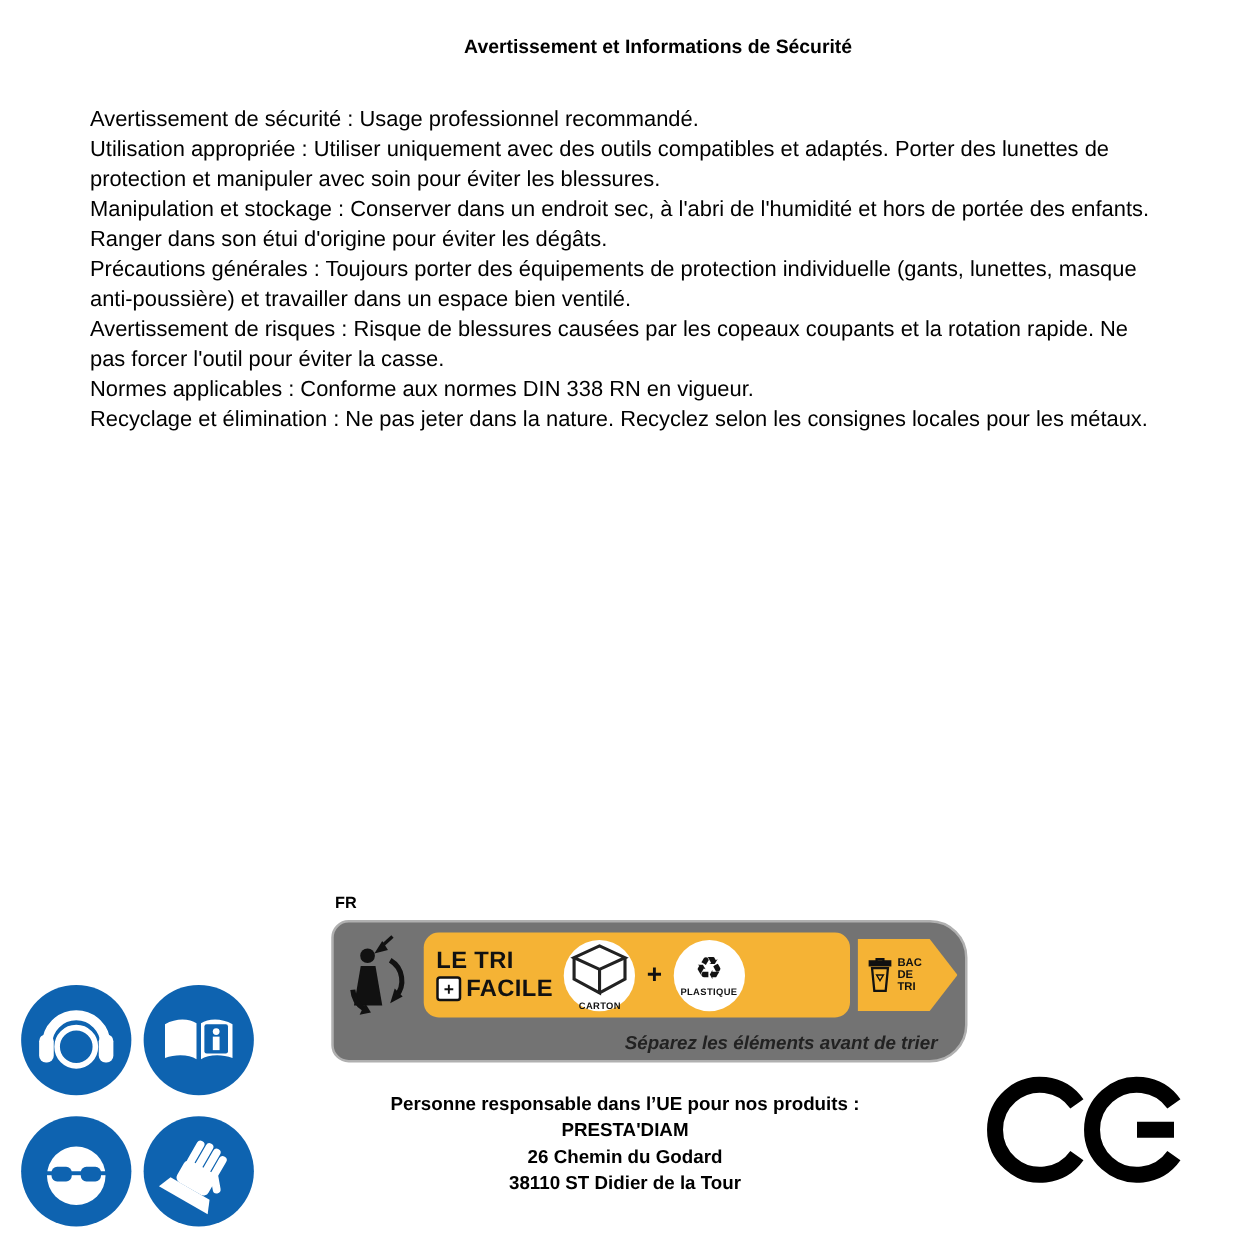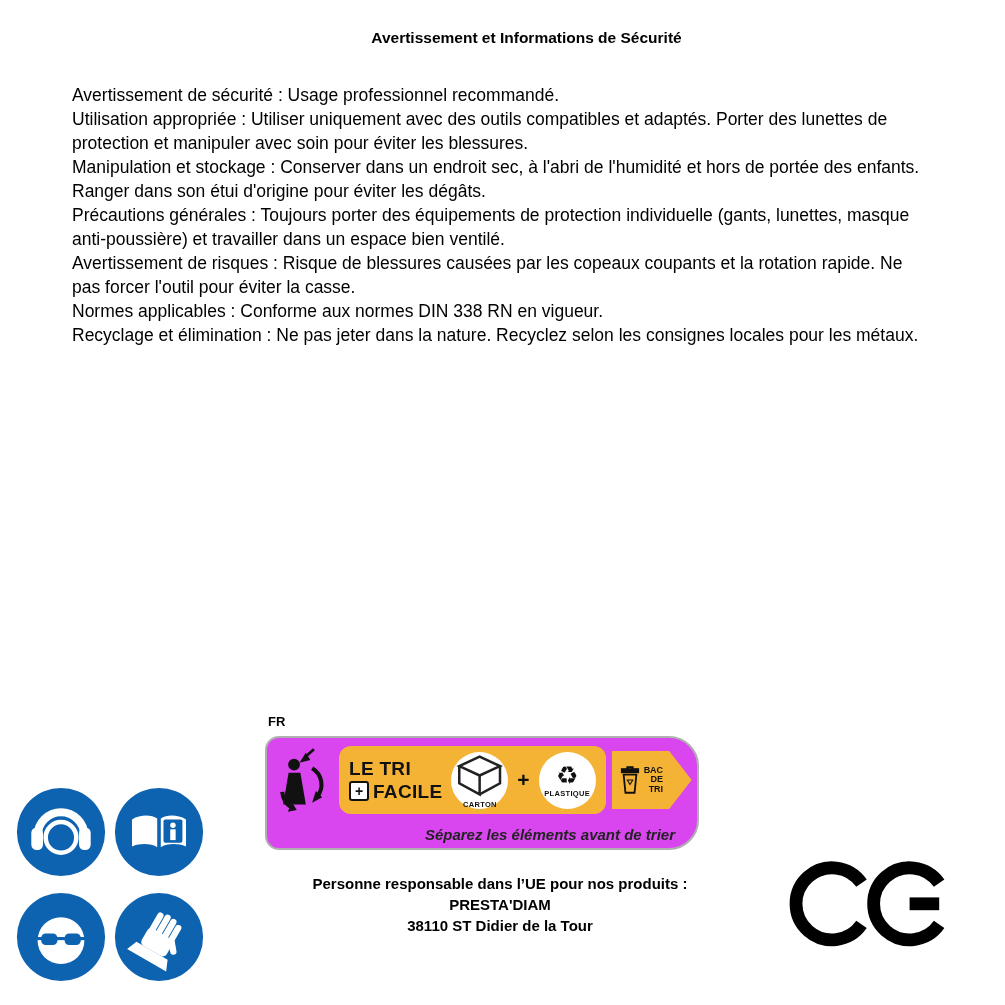--- a/index.html
+++ b/index.html
@@ -32,23 +32,23 @@
   .picto .disc{fill:var(--blue);}
   .picto .w{fill:#fff;}
   .picto .ws{stroke:#fff;fill:none;}
   .picto .b{fill:var(--blue);}
   
   .fr-label{
     position:absolute;left:268px;top:714px;
     font-weight:bold;font-size:13px;
   }
   .banner{
-    position:absolute;left:265px;top:736px;width:434px;
+    position:absolute;left:265px;top:736px;width:509px;
     border:2px solid #b0b0b0;border-radius:14px 30px 30px 14px;
-    background:#d946ef;box-sizing:border-box;
+    background:#737373;box-sizing:border-box;
   }
   .banner-top{
     height:82px;display:flex;align-items:center;
     padding:2px 6px 0 8px;gap:6px;box-sizing:border-box;
   }
   .triman{width:58px;height:68px;flex:0 0 auto;}
   .triman svg{width:100%;height:100%;display:block;}
   .gold-panel{
     flex:1 1 auto;height:68px;background:var(--gold);border-radius:12px;
     display:flex;align-items:center;padding:0 10px;gap:9px;box-sizing:border-box;
@@ -69,21 +69,21 @@
   .circle-label{font-size:7.5px;font-weight:bold;letter-spacing:.3px;color:var(--ink);}
   .recycle-glyph{font-size:25px;line-height:26px;color:var(--ink);}
   .plus-sign{font-size:21px;font-weight:bold;color:var(--ink);}
   .pennant{
     flex:0 0 auto;width:80px;height:58px;background:var(--gold);
     clip-path:polygon(0 0,72% 0,100% 50%,72% 100%,0 100%);
     display:flex;align-items:center;gap:4px;padding-left:8px;box-sizing:border-box;
   }
   .bac-text{
     display:flex;flex-direction:column;font-size:9px;font-weight:bold;
-    line-height:9.5px;color:var(--ink);text-align:right;
+    line-height:9.5px;color:var(--ink);
   }
   .pennant svg{width:20px;height:32px;}
   .banner-caption{
     height:28px;display:flex;align-items:center;justify-content:flex-end;
     padding-right:22px;font-size:15px;font-weight:bold;font-style:italic;color:#222;padding-left:20px;
   }
   
   .address{
     position:absolute;left:270px;top:873px;width:460px;
     text-align:center;font-weight:bold;font-size:15px;line-height:21px;
@@ -206,20 +206,21 @@
         <span>TRI</span>
       </div>
     </div>
   </div>
   <div class="banner-caption">Séparez les éléments avant de trier</div>
 </div>
 
 <div class="address">
   <div>Personne responsable dans l’UE pour nos produits :</div>
   <div>PRESTA'DIAM</div>
+  <div>26 Chemin du Godard</div>
   <div>38110 ST Didier de la Tour</div>
 </div>
 
 <div class="ce">
   <svg viewBox="0 0 210 112">
     <g stroke="#000" stroke-width="16" fill="none">
       <path d="M91.9,31.2 A45,45 0 1 0 91.9,82.8"></path>
       <path d="M188.9,31.2 A45,45 0 1 0 188.9,82.8"></path>
       <path d="M152,57 H189"></path>
     </g>

